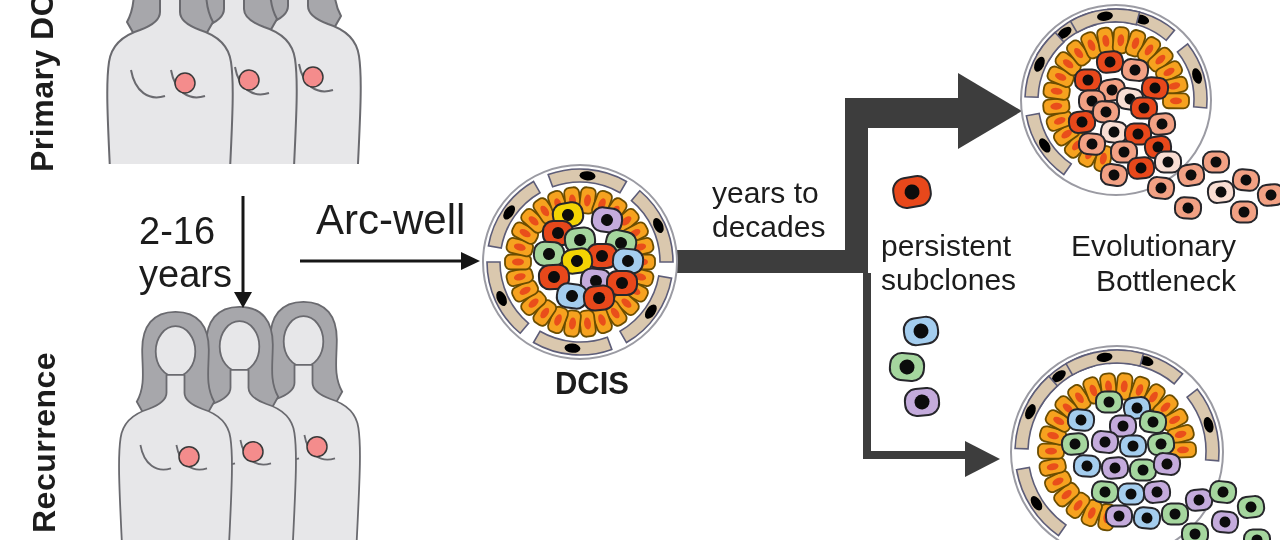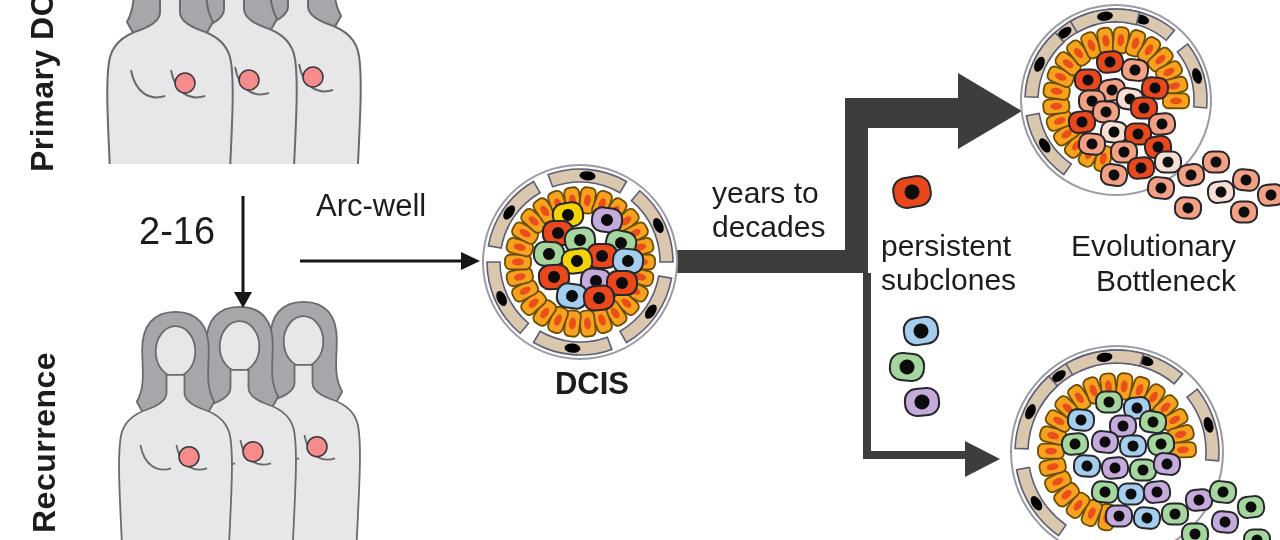--- a/index.html
+++ b/index.html
@@ -654,23 +654,24 @@
         <circle r="7.5" fill="#0c0c0c"></circle>
       </g>
     </g>
   </svg>
 
 <div class="vlabel" style="left:24px;top:172px">Primary DCIS</div>
 <div class="vlabel" style="left:26px;top:533px">Recurrence</div>
 
 <div class="txt" style="left:139px;top:210px;width:90px;font-size:38px;line-height:43px">
   <div>2-16</div>
+  <div>years</div>
 </div>
 
-<div class="txt" style="left:316px;top:188px;font-size:31px">Arc-well</div>
+<div class="txt" style="left:316px;top:196px;font-size:42px">Arc-well</div>
 
 <div class="txt" style="left:512px;top:366px;width:160px;text-align:center;font-weight:bold;font-size:31px;line-height:36px">
   <div>DCIS</div>
 </div>
 
 <div class="txt" style="left:712px;top:176px;font-size:30px;line-height:34px">
   <div>years to</div>
   <div>decades</div>
 </div>
 

